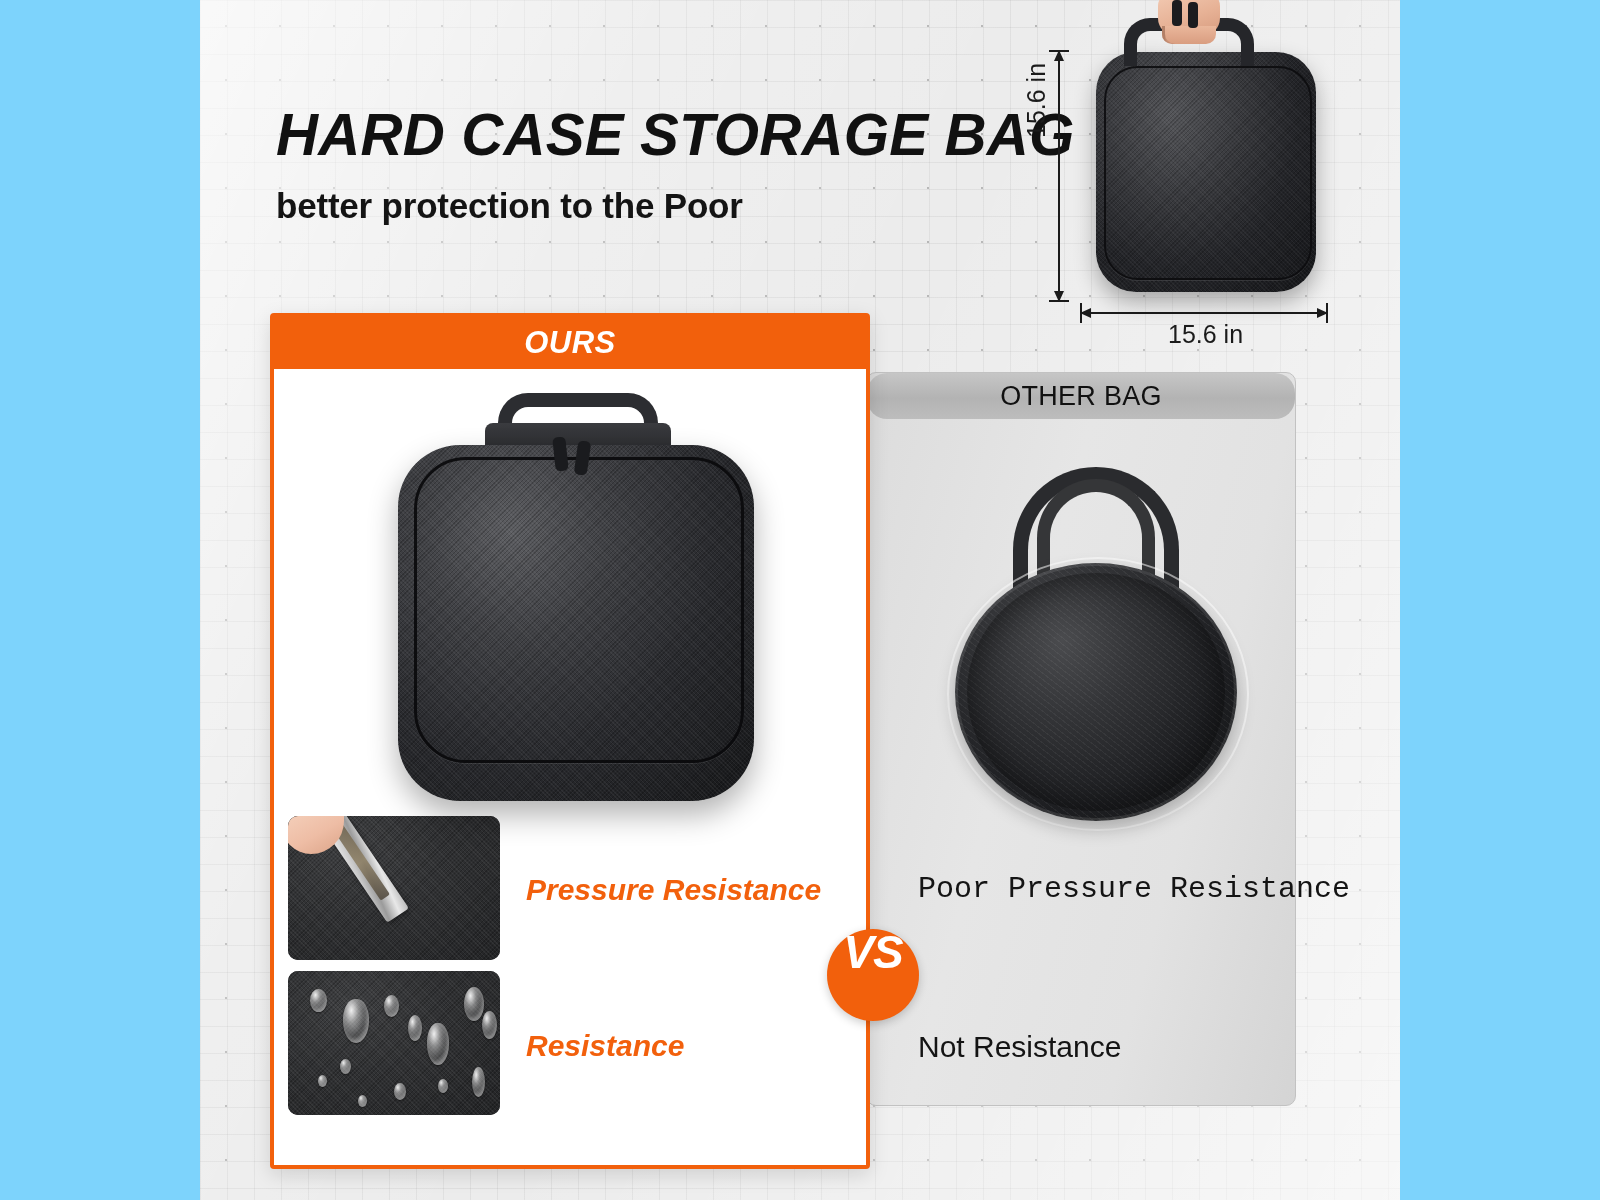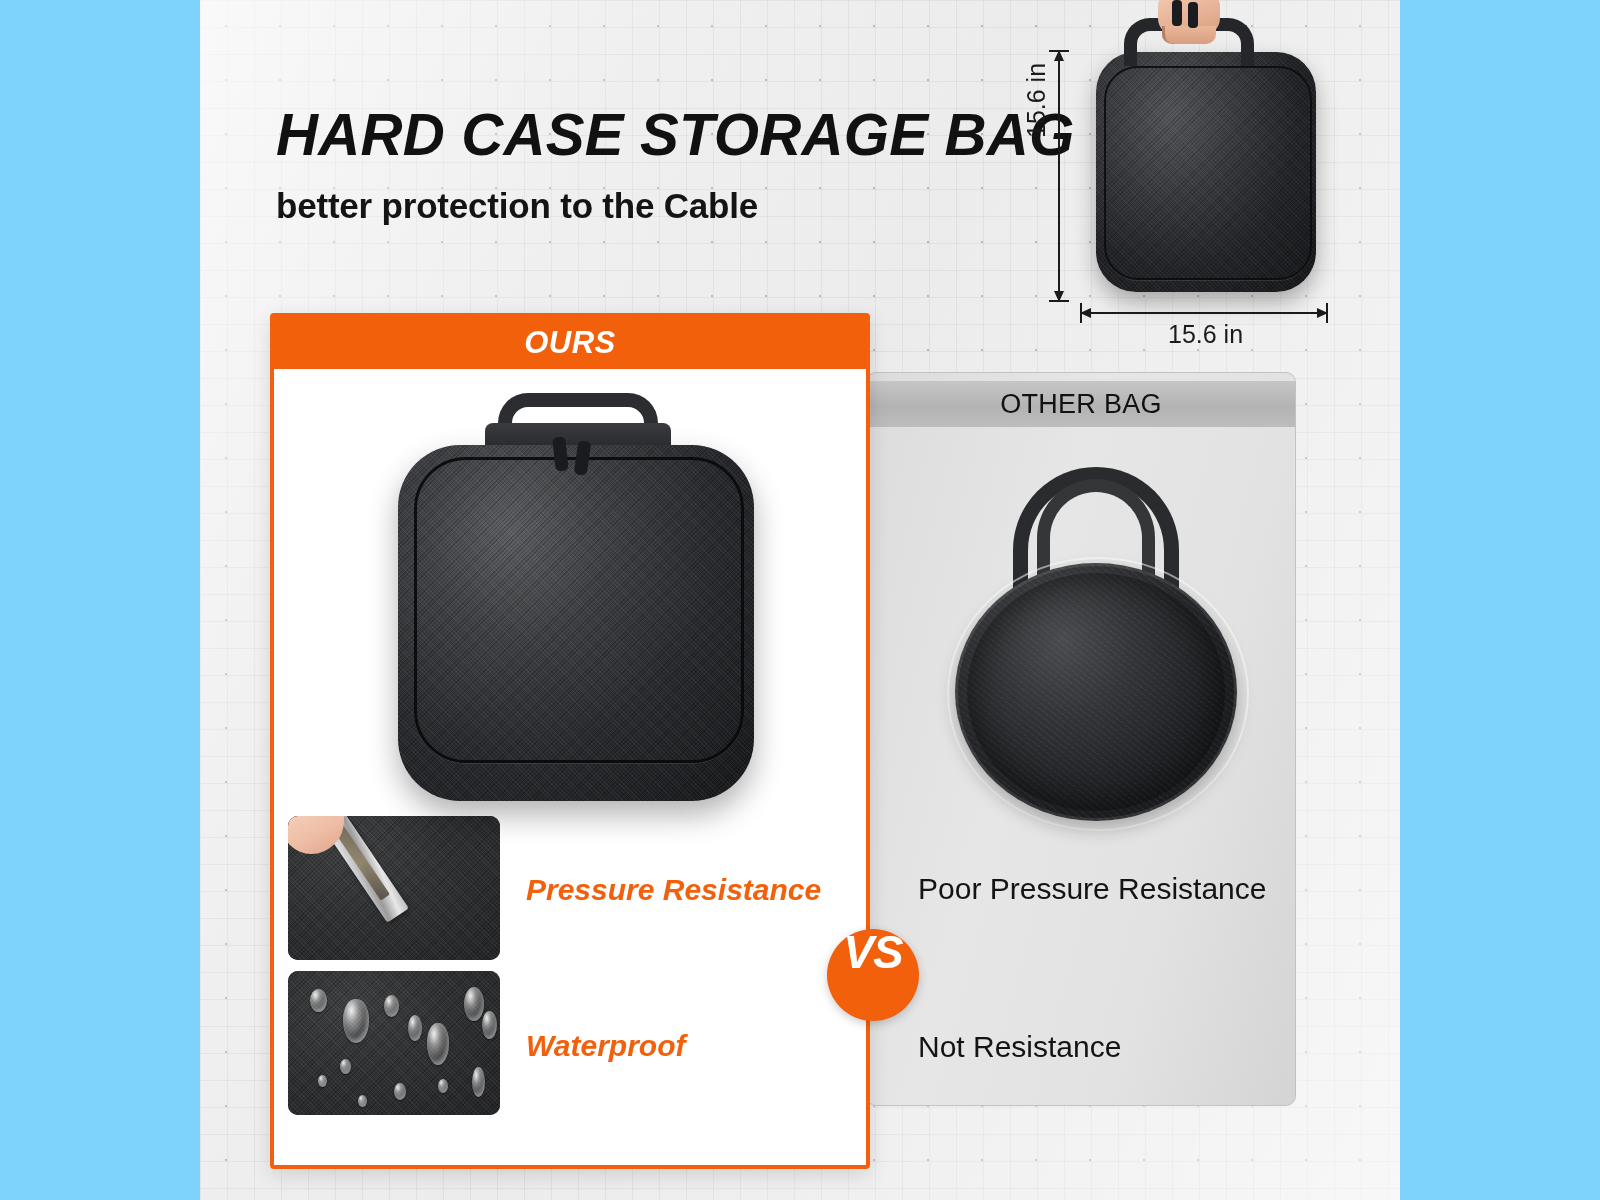--- a/index.html
+++ b/index.html
@@ -226,27 +226,28 @@
     width: 430px;
     height: 734px;
     border-radius: 10px;
     background: linear-gradient(105deg, #dcdcdc 0%, #e6e6e6 38%, #e2e2e2 70%, #d4d4d4 100%);
     border: 1px solid #c2c2c2;
     box-sizing: border-box;
     overflow: hidden;
   }
   #other-header {
     position: absolute;
-    left: 0; top: 8px;
+    left: 0; top: 0;
     width: 100%;
     height: 46px;
     background: linear-gradient(180deg, #c6c6c6 0%, #b3b3b3 55%, #bdbdbd 100%);
     display: flex;
     align-items: center;
     justify-content: center;
+    border-radius: 20px;
   }
   #other-header-label {
     font-size: 27px;
     font-weight: 400;
     color: #111111;
     letter-spacing: 0.3px;
   }
 
   
   #round-bag {
@@ -507,34 +508,34 @@
   
   .con-label {
     position: absolute;
     left: 918px;
     font-size: 30px;
     font-weight: 400;
     color: #141414;
     white-space: nowrap;
     z-index: 6;
   }
-  #con-pressure { top: 872px; }
+  #con-pressure { top: 872px; font-family: Liberation Mono, monospace; }
   #con-water    { top: 1030px; }
 </style>
 </head>
 <body>
 
 <div id="canvas">
 
   <div id="grid-bg"></div>
   <div id="grid-sheen"></div>
 
   <div id="headline-block">
     <div id="title">HARD CASE STORAGE BAG</div>
-    <div id="subtitle">better protection to the Cable</div>
+    <div id="subtitle">better protection to the Poor</div>
   </div>
 
   <div id="hero-wrap">
     <div class="hero-handle"></div>
     <div class="hero-hand"></div>
     <div class="hero-zip-pull"></div>
     <div class="hero-zip-pull two"></div>
     <div class="hero-body">
       <div class="hero-zip"></div>
     </div>
@@ -599,20 +600,20 @@
       <div class="drop" style="left:194px;top:40px;width:15px;height:28px;"></div>
       <div class="drop" style="left:52px;top:88px;width:11px;height:15px;"></div>
       <div class="drop" style="left:30px;top:104px;width:9px;height:12px;"></div>
       <div class="drop" style="left:106px;top:112px;width:12px;height:17px;"></div>
       <div class="drop" style="left:150px;top:108px;width:10px;height:14px;"></div>
       <div class="drop" style="left:184px;top:96px;width:13px;height:30px;"></div>
       <div class="drop" style="left:70px;top:124px;width:9px;height:12px;"></div>
     </div>
 
     <div class="feat-label" id="feat-scratch">Pressure Resistance</div>
-    <div class="feat-label" id="feat-water">Waterproof</div>
+    <div class="feat-label" id="feat-water">Resistance</div>
   </div>
 
   <div id="vs-badge">
     <span id="vs-label">VS</span>
   </div>
 
 </div>
 
 </body></html>

